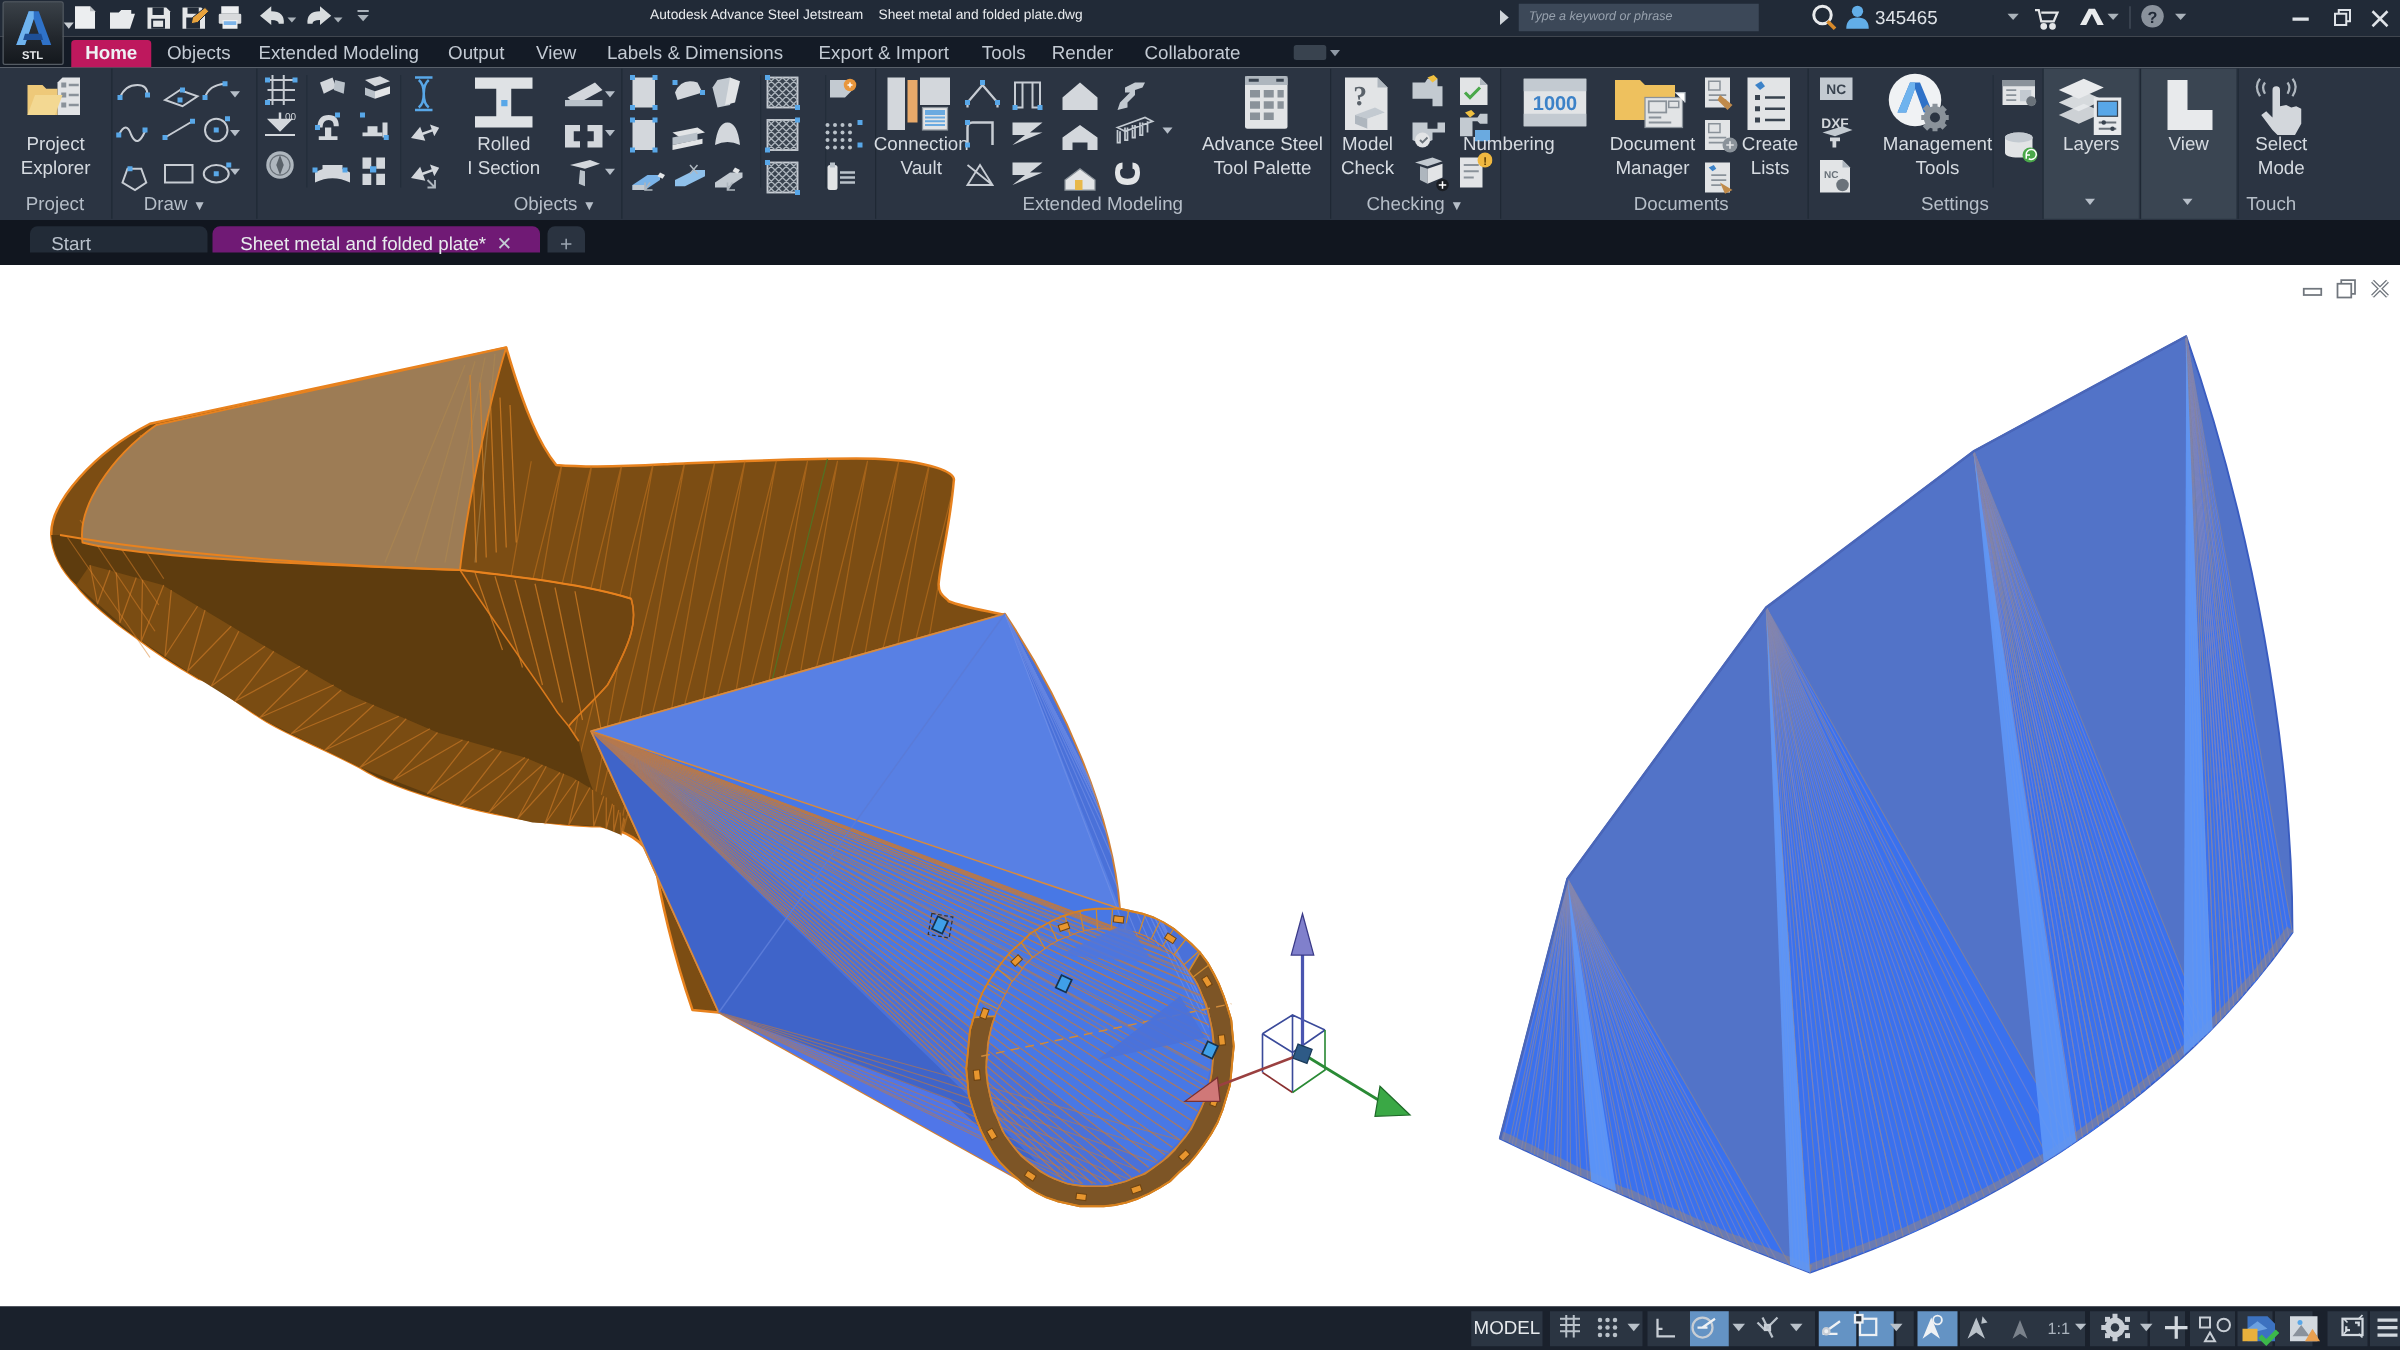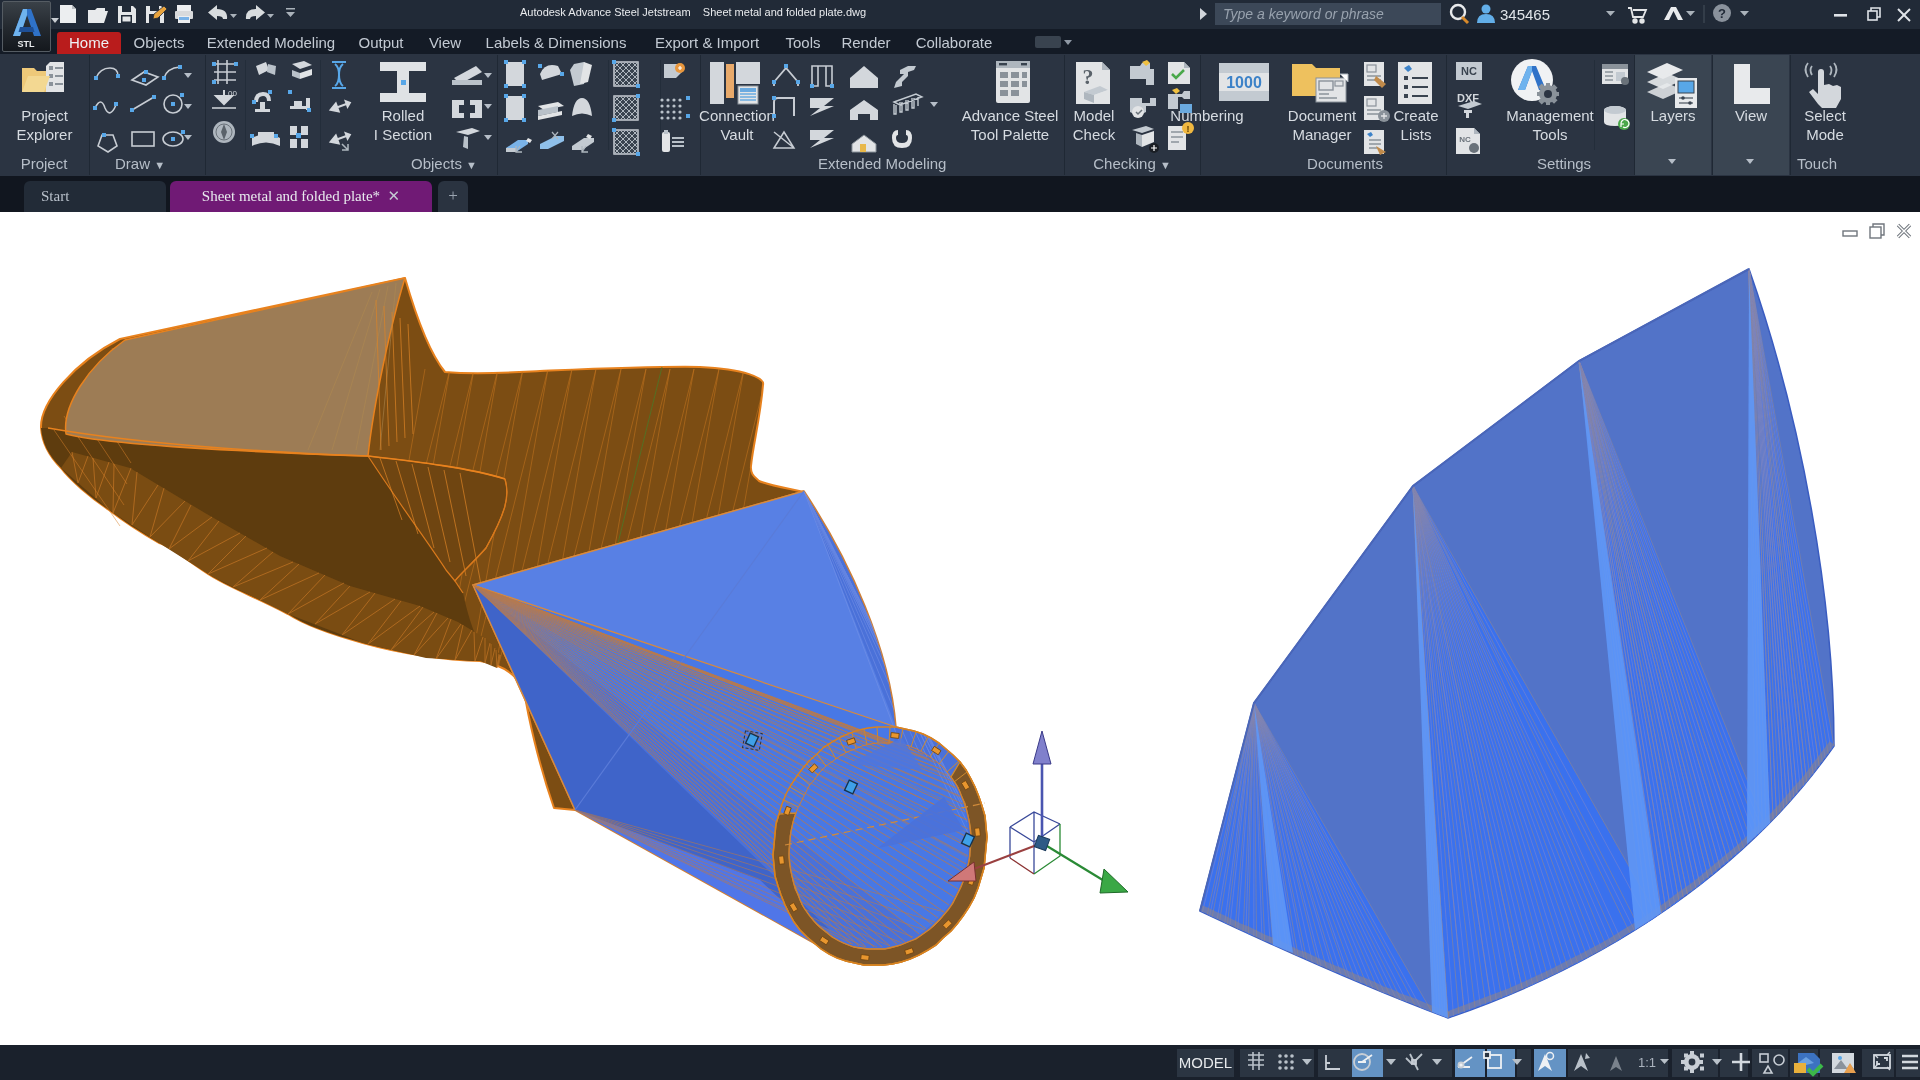--- a/index.html
+++ b/index.html
@@ -6,27 +6,27 @@
  font-family:"Liberation Sans",sans-serif;}
 *{box-sizing:border-box;}
 .abs{position:absolute;}
 #titlebar{position:absolute;left:0;top:0;width:1920px;height:29px;background:#212a37;}
 #menubar{position:absolute;left:0;top:29px;width:1920px;height:25px;background:#141b26;}
 #ribbon{position:absolute;left:0;top:54px;width:1920px;height:122px;background:#2b3442;}
 #tabbar{position:absolute;left:0;top:176px;width:1920px;height:36px;background:#11161f;}
 #viewport{position:absolute;left:0;top:212px;width:1920px;height:833px;background:#ffffff;}
 #statusbar{position:absolute;left:0;top:1045px;width:1920px;height:35px;background:#1a212c;}
 .mtab{position:absolute;top:3px;height:22px;line-height:22px;color:#c3cad3;font-size:15px;text-align:center;}
-.mtab.active{background:#b91c1c;color:#eef1f4;border-radius:3px 3px 0 0;}
+.mtab.active{background:#be185d;color:#eef1f4;border-radius:3px 3px 0 0;font-weight:bold;}
 .plabel{position:absolute;top:101px;width:120px;font-size:15px;color:#b6bec8;text-align:center;white-space:nowrap;}
 .psep{position:absolute;top:1px;height:120px;width:1px;background:#1f2834;}
 .ssep{position:absolute;top:6px;height:90px;width:1px;background:#232d3a;}
 .btxt{position:absolute;font-size:15px;color:#d6dbe1;text-align:center;line-height:19px;white-space:nowrap;}
 .caret{position:absolute;width:0;height:0;border-left:4.5px solid transparent;border-right:4.5px solid transparent;border-top:5px solid #b6bec8;}
-.tab{position:absolute;top:5px;height:31px;line-height:30px;font-size:15px;color:#b9c1cb;text-align:center;border-radius:6px 6px 0 0;font-family:Liberation Serif, serif;}
+.tab{position:absolute;top:5px;height:21px;line-height:30px;font-size:15px;color:#b9c1cb;text-align:center;border-radius:6px 6px 0 0;}
 .sbtn{position:absolute;top:4px;height:28px;background:#2b3542;}
 .sbtn.hl{background:#6493c4;}
 svg{display:block;}
 .icon{position:absolute;}
 </style>
 </head>
 <body>
 <div id="titlebar">
 <svg class="icon" style="left:58px;top:2px;" width="250" height="25" viewBox="0 0 250 25">
 <g fill="#e8eaec" stroke="none">
@@ -53,21 +53,21 @@
         </g>
 <path d="M169,17 q1,-10 -10,-10 l0,-4 -9,7.5 9,7.5 0,-4 q6,0 6,3 z" fill="#d8dcde"></path>
 <path d="M188,17 q-1,-10 10,-10 l0,-4 9,7.5 -9,7.5 0,-4 q-6,0 -6,3 z" fill="#d8dcde"></path>
 </g>
 <path d="M172,12 l7,0 -3.5,4 z" fill="#aab2ba"></path>
 <path d="M209,12 l7,0 -3.5,4 z" fill="#aab2ba"></path>
 <path d="M228,6 l9,0 0,1.5 -9,0 z M228,10 l9,0 -4.5,5 z" fill="#aab2ba"></path>
 </svg>
 <div class="abs" style="left:520px;top:6px;font-size:11px;color:#e9ebee;">Autodesk Advance Steel Jetstream&nbsp;&nbsp;&nbsp;&nbsp;Sheet metal and folded plate.dwg</div>
 <div class="abs" style="left:1200px;top:8px;width:0;height:0;border-top:6px solid transparent;border-bottom:6px solid transparent;border-left:7px solid #d0d5da;"></div>
-<div class="abs" style="left:1215px;top:3px;width:226px;height:22px;background:#3c4858;color:#98a2ae;font-size:14px;font-style:italic;line-height:22px;padding-left:8px;">Type a keyword or phrase</div>
+<div class="abs" style="left:1215px;top:3px;width:192px;height:22px;background:#3c4858;color:#98a2ae;font-size:10px;font-style:italic;line-height:22px;padding-left:8px;">Type a keyword or phrase</div>
 <svg class="icon" style="left:1446px;top:2px;" width="320" height="25" viewBox="0 0 320 25">
 <circle cx="12" cy="10" r="7" fill="none" stroke="#e8eaec" stroke-width="2.4"></circle>
 <line x1="16" y1="15" x2="22" y2="21" stroke="#d88a2a" stroke-width="3"></line>
 <circle cx="40" cy="7" r="4.5" fill="#62aee8"></circle>
       <path d="M31,21 q0,-9 9,-9 q9,0 9,9 z" fill="#62aee8"></path>
 <path d="M160,9 l9,0 -4.5,5 z" fill="#aab2ba"></path>
 <g stroke="#e4e6e8" stroke-width="1.8" fill="none">
         <path d="M182,6 h3 l2,9 h10 l3,-7 h-13"></path>
         <circle cx="189" cy="19" r="1.8" fill="#e4e6e8"></circle>
         <circle cx="196" cy="19" r="1.8" fill="#e4e6e8"></circle>

